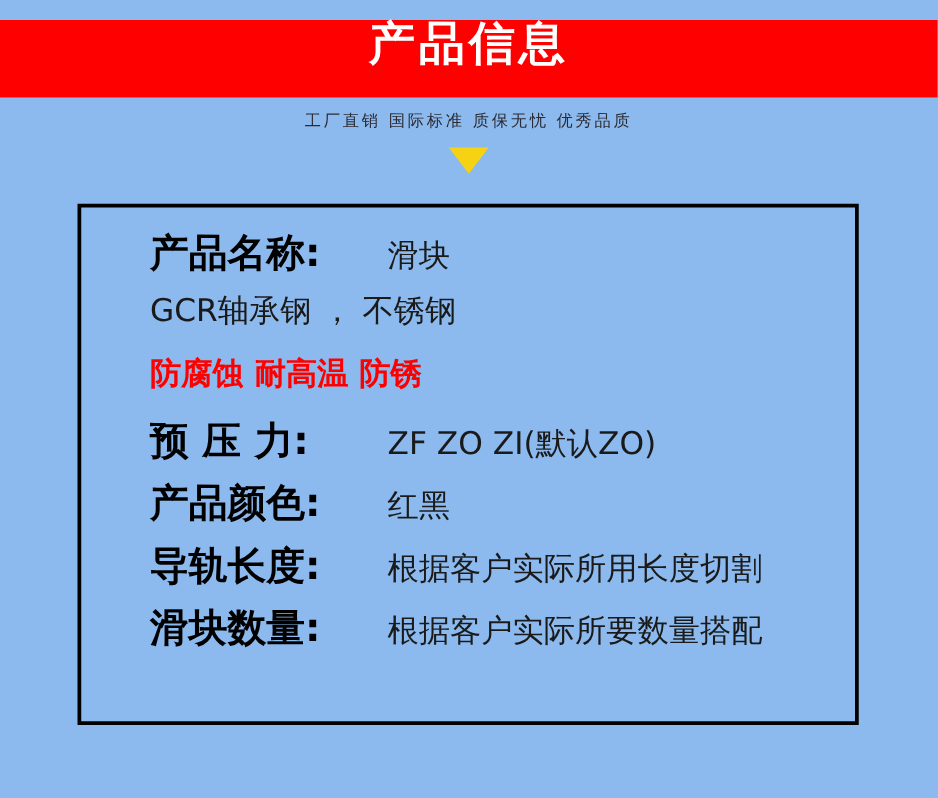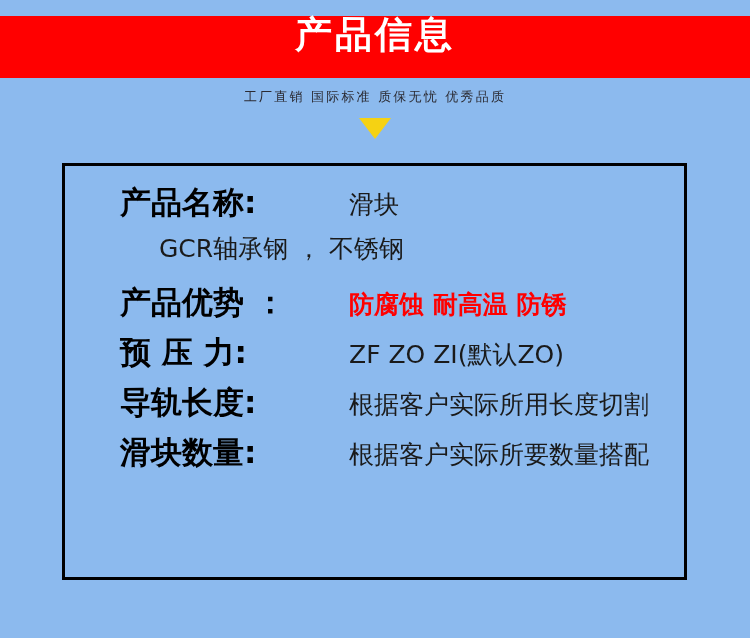--- a/index.html
+++ b/index.html
@@ -107,21 +107,20 @@
     color: #000000;
     white-space: pre;
     font-family: "DejaVu Sans", "Liberation Sans", sans-serif;
   }
   .spec-value {
     font-size: 25px;
     font-weight: normal;
     color: #1a1a1a;
     white-space: pre;
     font-family: "DejaVu Sans", "Liberation Sans", sans-serif;
-    margin-left: 39px;
   }
   .spec-value.accent {
     color: #ff0000;
     font-weight: bold;
   }
 </style>
 </head>
 <body>
 
 <div class="page">
@@ -142,29 +141,32 @@
       <div class="spec-row">
         <div class="spec-label">产品名称:</div>
         <div class="spec-value">滑块</div>
       </div>
 
       <div class="spec-row">
         <div class="spec-value">GCR轴承钢 ， 不锈钢</div>
       </div>
 
       <div class="spec-row">
-        <div class="spec-label">产品优势 ：</div>
         <div class="spec-value accent">防腐蚀 耐高温 防锈</div>
       </div>
 
       <div class="spec-row">
         <div class="spec-label">预 压 力:</div>
         <div class="spec-value">ZF ZO ZI(默认ZO)</div>
       </div>
 
+      <div class="spec-row">
+        <div class="spec-label">产品颜色:</div>
+        <div class="spec-value">红黑</div>
+      </div>
 
       <div class="spec-row">
         <div class="spec-label">导轨长度:</div>
         <div class="spec-value">根据客户实际所用长度切割</div>
       </div>
 
       <div class="spec-row">
         <div class="spec-label">滑块数量:</div>
         <div class="spec-value">根据客户实际所要数量搭配</div>
       </div>

